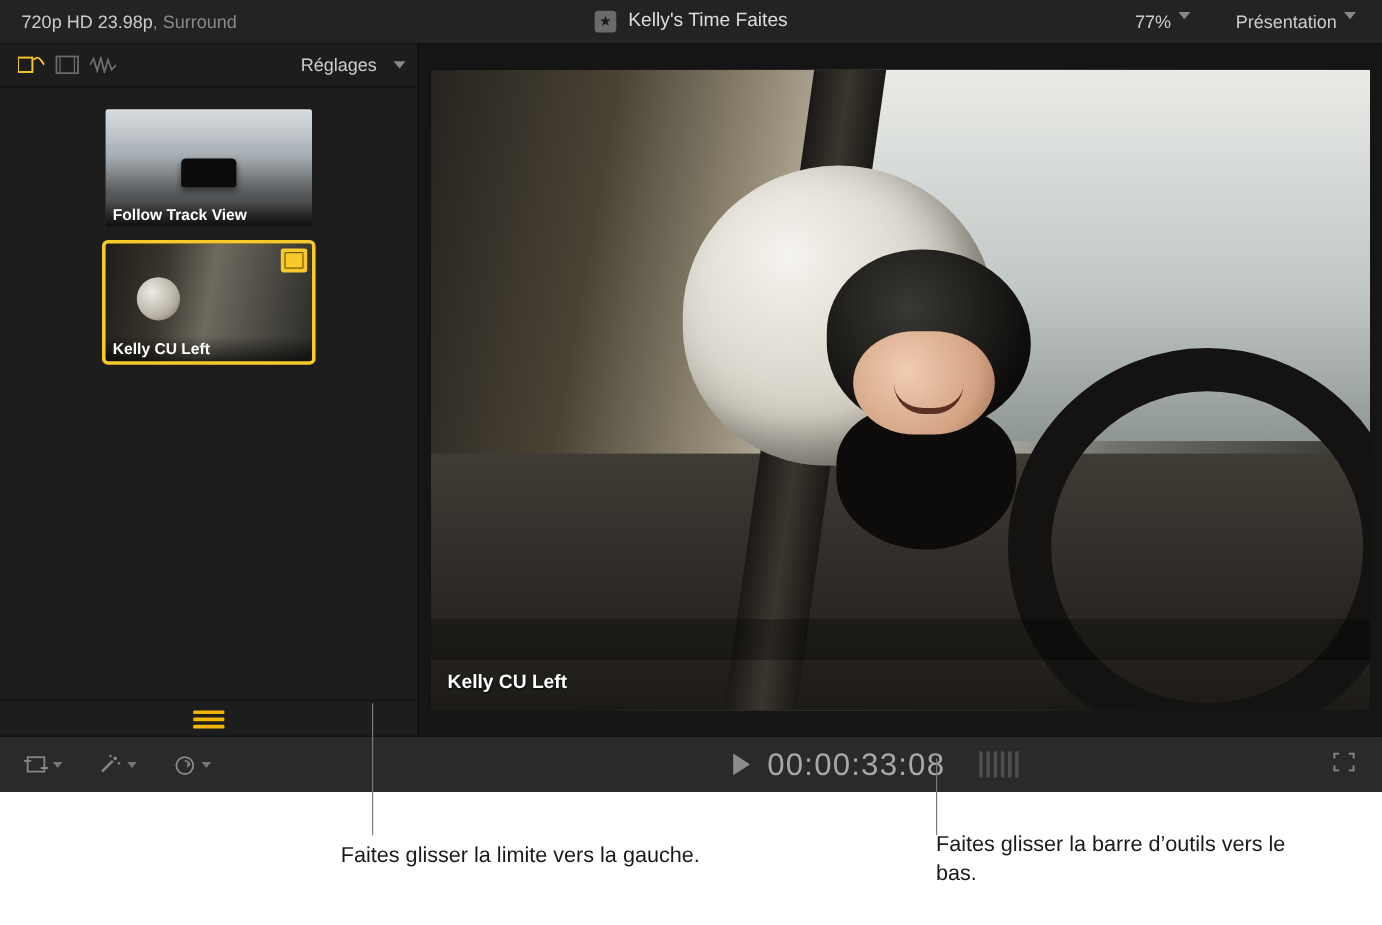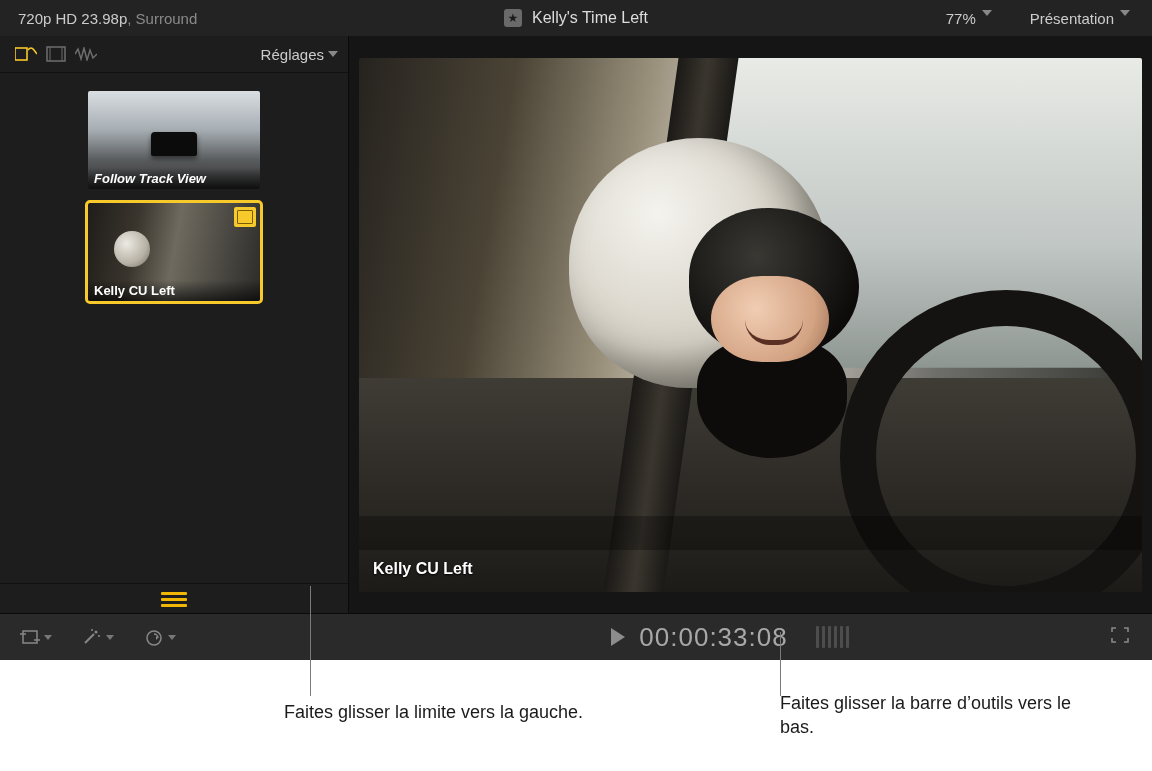--- a/index.html
+++ b/index.html
@@ -11,36 +11,36 @@
   .topbar .center{position:absolute;left:50%;transform:translateX(-50%);display:flex;align-items:center;gap:10px;color:#ddd;font-size:16px;}
   .topbar .right{margin-left:auto;display:flex;align-items:center;gap:10px;padding-right:22px;}
   .drop{display:inline-flex;align-items:flex-start;gap:6px;color:#ccc;cursor:pointer;}
   .chev{width:0;height:0;border-left:5px solid transparent;border-right:5px solid transparent;border-top:6px solid #888;display:inline-block;}
   .star{width:18px;height:18px;background:#6a6a6a;border-radius:3px;display:flex;align-items:center;justify-content:center;color:#1b1b1b;font-size:12px;}
   
   .main{position:absolute;top:36px;left:0;right:0;bottom:46px;display:flex;}
   .sidebar{width:348px;background:#1d1d1d;border-right:1px solid #0a0a0a;display:flex;flex-direction:column;}
   .sb-top{height:36px;display:flex;align-items:center;padding:0 10px 0 14px;border-bottom:1px solid #111;gap:6px;}
   .sb-top .spacer{flex:1;}
-  .sb-top .reglages{font-size:15px;display:flex;align-items:center;gap:4px;color:#ccc;cursor:pointer;}
+  .sb-top .reglages{font-size:15px;display:flex;align-items:center;gap:14px;color:#ccc;cursor:pointer;}
   .icon-btn{width:24px;height:22px;display:flex;align-items:center;justify-content:center;cursor:pointer;}
   .ic-angles{color:#f7c92b;}
   .ic-angles svg,.ic-film svg,.ic-wave svg{display:block;}
   .ic-film{color:#6d6d6d;}
   .ic-wave{color:#6d6d6d;}
   .angle-list{flex:1;overflow:auto;padding:18px 0 6px 0;}
   .angle{width:172px;height:98px;margin:0 auto 14px auto;border-radius:2px;position:relative;background:#3a3a3a;overflow:hidden;}
   .angle.selected{outline:3px solid #f7c92b;outline-offset:0;}
   .angle .label{position:absolute;left:0;right:0;bottom:0;padding:3px 6px;font-size:13px;font-weight:600;color:#fff;background:linear-gradient(transparent,rgba(0,0,0,.65));white-space:nowrap;overflow:hidden;text-overflow:ellipsis;}
   .angle .badge{position:absolute;top:4px;right:4px;width:22px;height:20px;background:#f7c92b;border-radius:2px;}
   .angle .badge::before{content:"";position:absolute;inset:3px;border:1px solid #7a5c00;border-radius:1px;}
   
   .thumb-dash{background:linear-gradient(180deg,#2c2c2c 0%,#555 55%,#111 100%);}
   .thumb-engine{background:radial-gradient(circle at 50% 40%,#b7c9d8 0,#6e8aa2 45%,#2e3b45 100%);}
-  .thumb-track{background:linear-gradient(180deg,#d9dee2 0%,#a6adb2 40%,#5a5d5f 70%,#2c2c2c 100%);position:relative;font-style:italic;}
+  .thumb-track{background:linear-gradient(180deg,#d9dee2 0%,#a6adb2 40%,#5a5d5f 70%,#2c2c2c 100%);position:relative;}
   .thumb-track::after{content:"";position:absolute;left:50%;top:42%;transform:translateX(-50%);width:46px;height:24px;background:#0b0b0b;border-radius:4px 4px 2px 2px;box-shadow:0 3px 5px rgba(0,0,0,.5);}
   .thumb-left{background:linear-gradient(100deg,#1f1d1a 0%,#3a352d 28%,#6e6a5f 50%,#2c2b29 100%);position:relative;}
   .thumb-left::after{content:"";position:absolute;left:26px;top:28px;width:36px;height:36px;border-radius:50%;background:radial-gradient(circle at 35% 35%,#eceae4,#b7b2a5 60%,#6e685a);}
   .sb-bottom{height:30px;display:flex;align-items:center;justify-content:center;border-top:1px solid #111;}
   .hamb{display:flex;flex-direction:column;gap:3px;}
   .hamb span{width:26px;height:3px;background:#f2b705;border-radius:1px;display:block;}
   
   .viewer{flex:1;position:relative;background:#151515;}
   .frame{position:absolute;left:10px;right:10px;top:22px;bottom:22px;border-radius:2px;overflow:hidden;background:#000;}
   .frame-inner{position:absolute;inset:0;background:
@@ -84,21 +84,21 @@
 <body>
 
 <div class="app">
 
   <div class="topbar">
     <div class="fmt">
       <span>720p HD 23.98p</span><span class="muted">, Surround</span>
     </div>
     <div class="center">
       <span class="star">★</span>
-      <span>Kelly's Time Left</span>
+      <span>Kelly's Time Faites</span>
     </div>
     <div class="right">
       <span class="drop">
         <span>77%</span>
         <span class="chev"></span>
       </span>
       <span style="width:18px"></span>
       <span class="drop">
         <span>Présentation</span>
         <span class="chev"></span>

